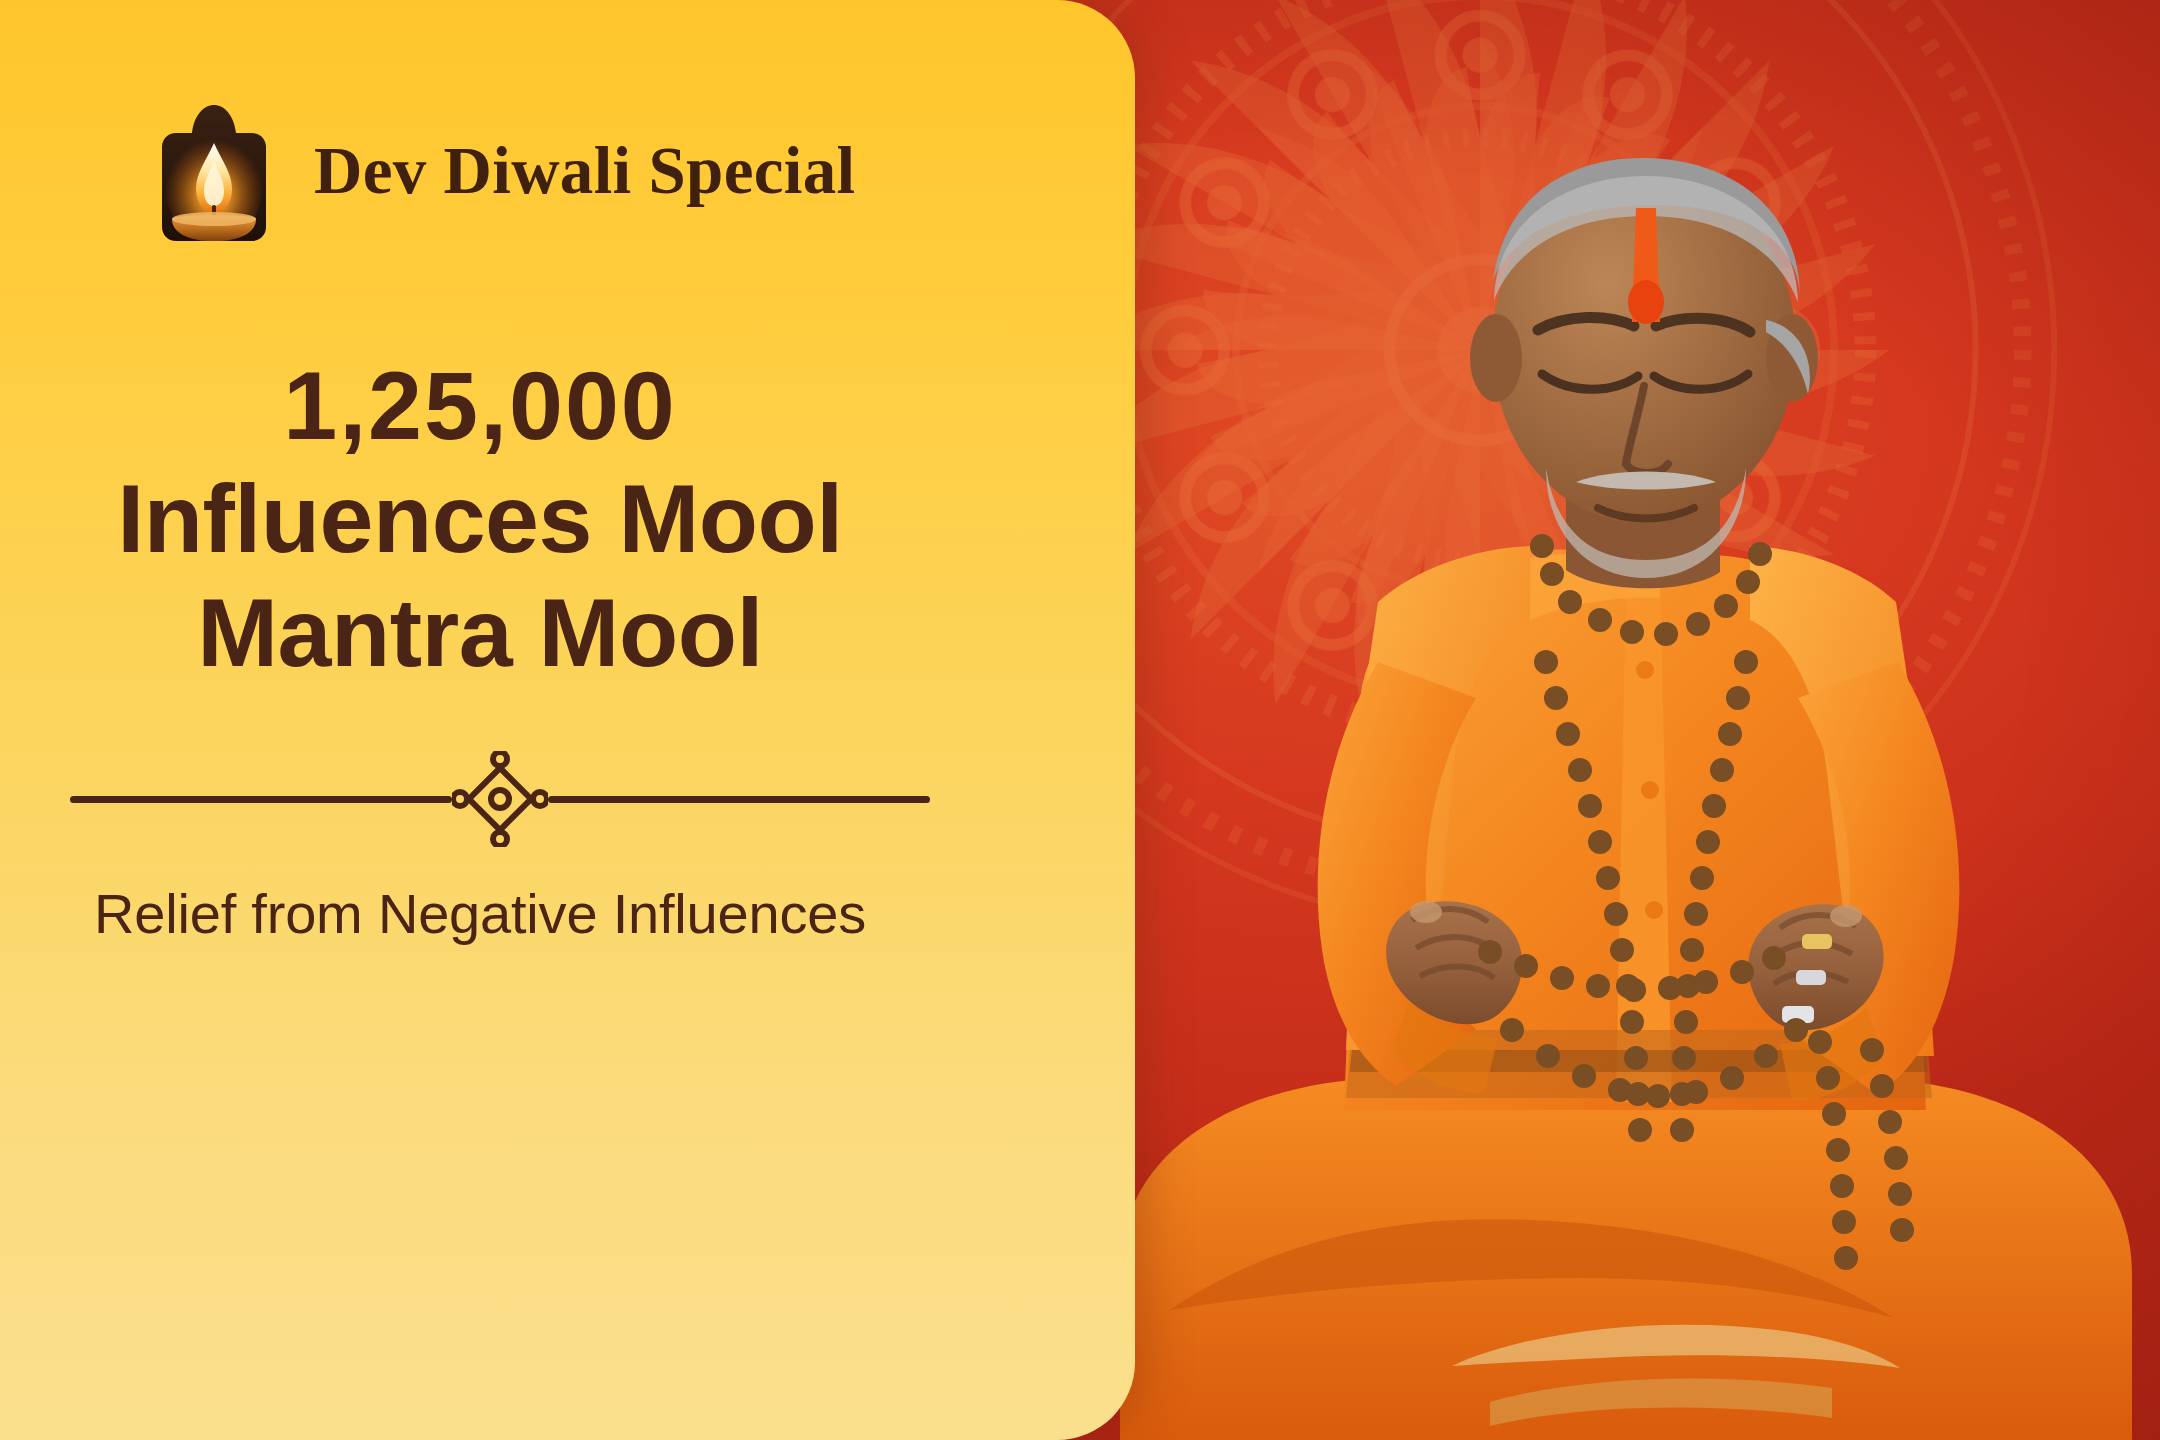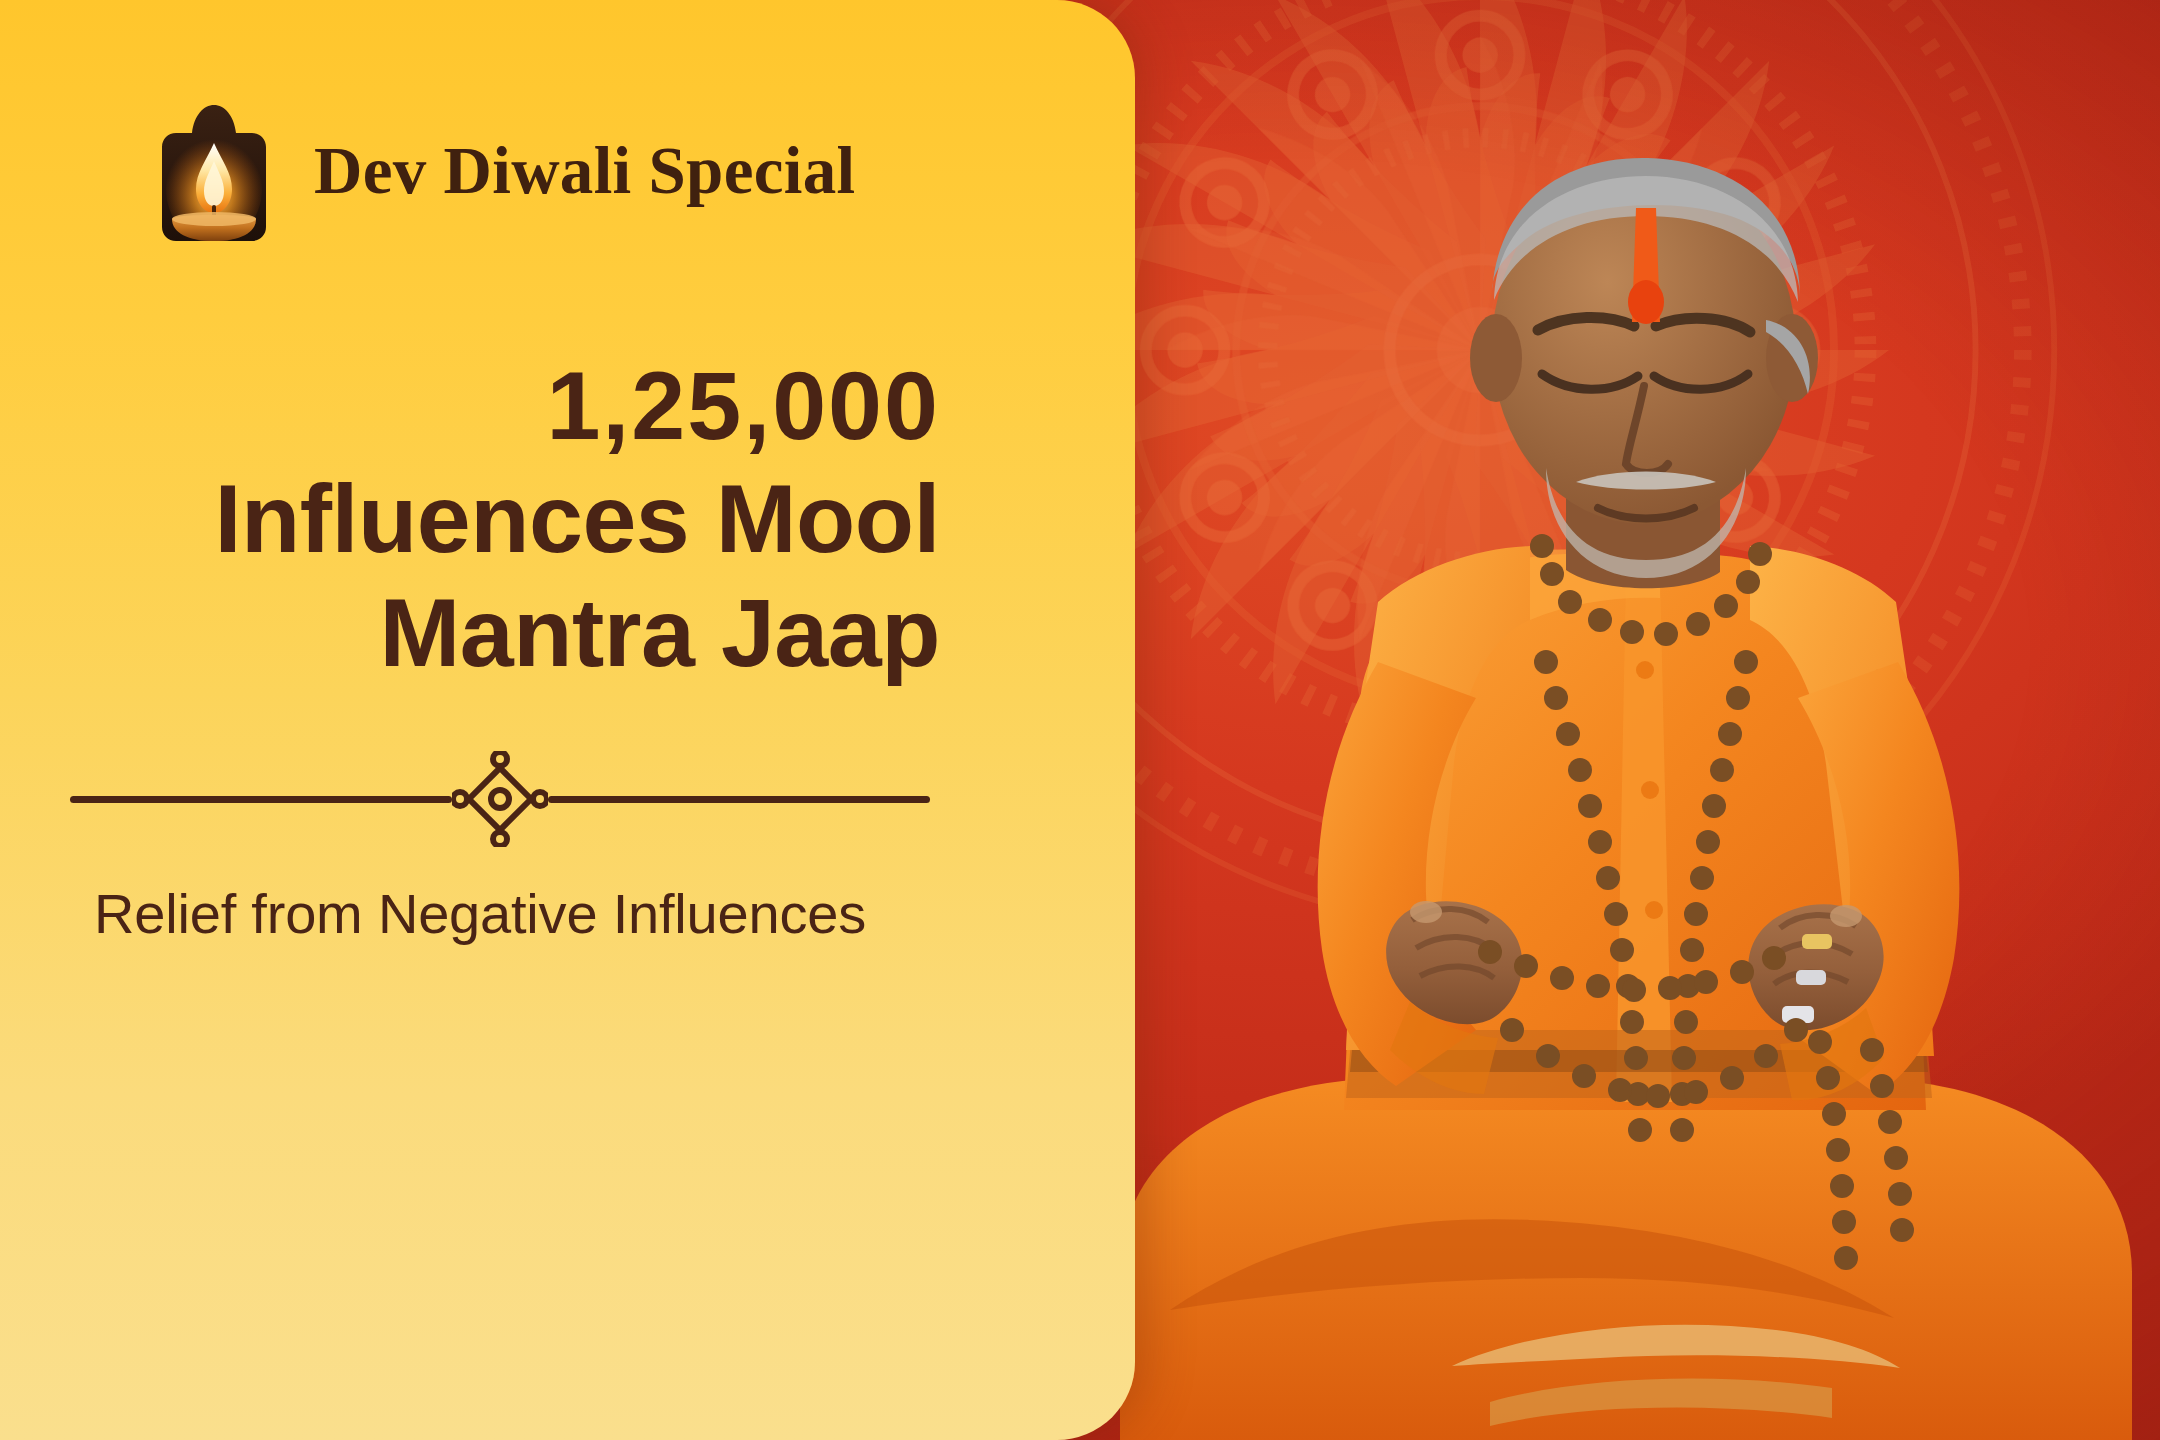--- a/index.html
+++ b/index.html
@@ -94,21 +94,21 @@
     font-weight:700;
     font-size:67px;
     letter-spacing:.3px;
     color:#40210F;
     white-space:nowrap;
   }
 
   
   .headline {
     margin-top:108px;
-    text-align:right;
+    text-align:center;
     padding:0 60px 0 20px;
     color:#4A2415;
     font-weight:700;
     font-size:97px;
     line-height:1.17;
     letter-spacing:-0.5px;
   }
   .headline .amount { letter-spacing:2px; display:block; }
   .headline .l2, .headline .l3 { display:block; }
 
@@ -556,21 +556,21 @@
             <path d="M24 120 C24 118 34 116 66 116 C98 116 108 118 108 120 C108 134 92 142 66 142 C40 142 24 134 24 120 Z" fill="url(#bowl)"></path>
             <ellipse cx="66" cy="120" rx="42" ry="7" fill="#F0B765" opacity=".85"></ellipse>
           </svg>
         </div>
         <div class="brand-title">Dev Diwali Special</div>
       </div>
 
       <div class="headline">
         <span class="amount">1,25,000</span>
         <span class="l2">Influences Mool</span>
-        <span class="l3">Mantra Jaap</span>
+        <span class="l3">Mantra Mool</span>
       </div>
 
       <div class="divider">
         <div class="rule left"></div>
         <div class="gem">
           <svg viewBox="0 0 96 96" xmlns="http://www.w3.org/2000/svg">
             <g fill="none" stroke="#4A2415" stroke-width="6" stroke-linejoin="round">
               <rect x="26" y="26" width="44" height="44" transform="rotate(45 48 48)"></rect>
             </g>
             <circle cx="48" cy="48" r="9" fill="none" stroke="#4A2415" stroke-width="6"></circle>

